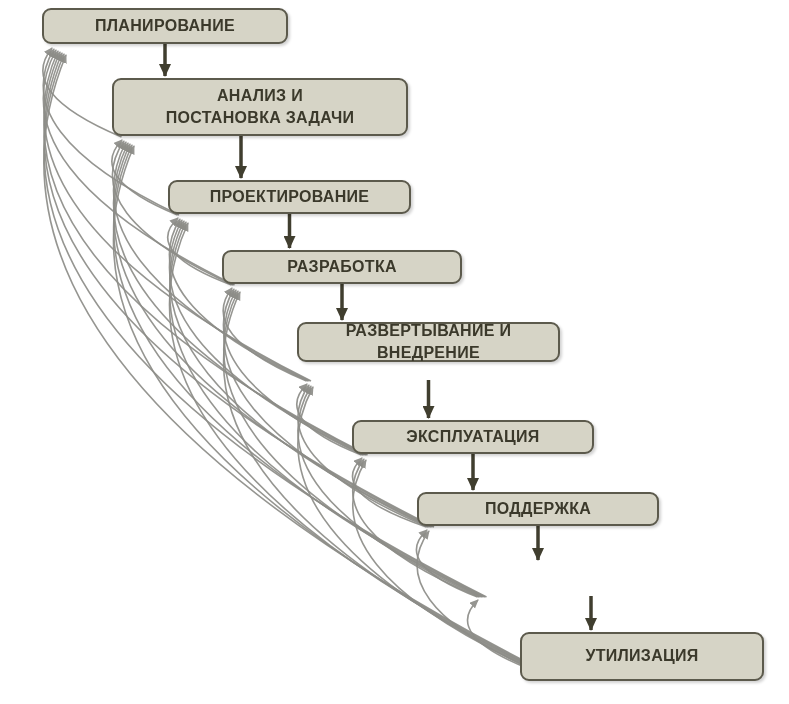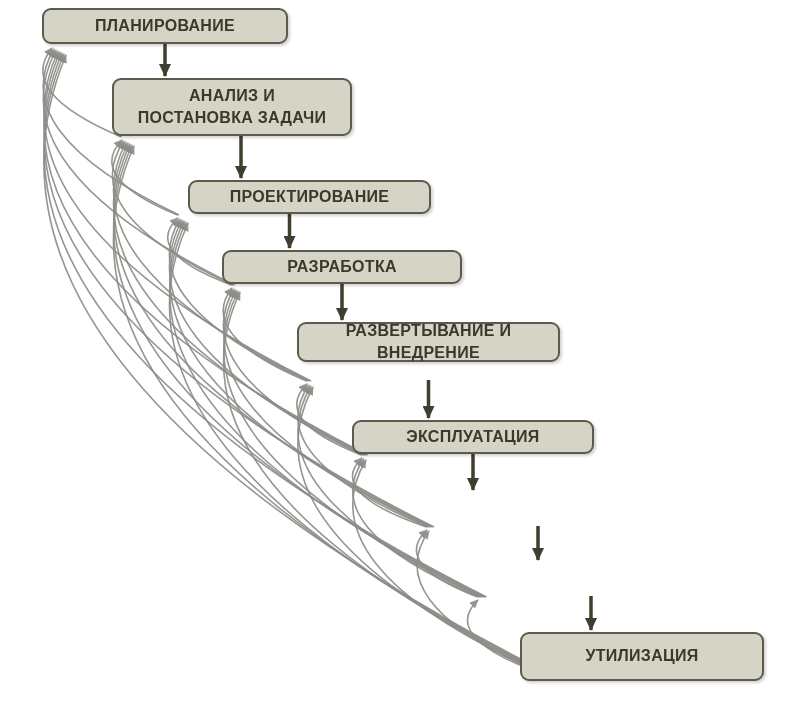--- a/index.html
+++ b/index.html
@@ -27,22 +27,22 @@
     border:2.5px solid var(--box-border,#5c5a4c);
     border-radius:9px;
     display:flex;align-items:center;justify-content:center;
     text-align:center;
     font-weight:bold;font-size:16px;letter-spacing:.3px;
     color:var(--box-text,#3b392b);
     white-space:pre-line;line-height:1.4;
     box-shadow:2px 2px 3px rgba(0,0,0,0.18);
   }
   .n0{left:42px;top:8px;width:246px;height:36px;}
-  .n1{left:112px;top:78px;width:240px;height:58px;}
-  .n2{left:168px;top:180px;width:243px;height:34px;margin-left:20px;}
+  .n1{left:112px;top:78px;width:296px;height:58px;}
+  .n2{left:168px;top:180px;width:243px;height:34px;}
   .n3{left:222px;top:250px;width:240px;height:34px;text-align:right;}
   .n4{left:297px;top:322px;width:263px;height:40px;}
   .n5{left:352px;top:420px;width:242px;height:34px;text-align:center;}
   .n6{left:417px;top:492px;width:242px;height:34px;}
   .n7{left:468px;top:562px;width:246px;height:34px;}
   .n8{left:520px;top:632px;width:244px;height:49px;}
 </style>
 </head>
 <body>
 
@@ -116,17 +116,20 @@
   <div class="node n3">
     <span>РАЗРАБОТКА</span>
   </div>
   <div class="node n4">
     <span>РАЗВЕРТЫВАНИЕ И
 ВНЕДРЕНИЕ</span>
   </div>
   <div class="node n5">
     <span>ЭКСПЛУАТАЦИЯ</span>
   </div>
+  <div class="node n6">
+    <span>ПОДДЕРЖКА</span>
+  </div>
   <div class="node n8">
     <span>УТИЛИЗАЦИЯ</span>
   </div>
 
 </div>
 
 </body></html>

